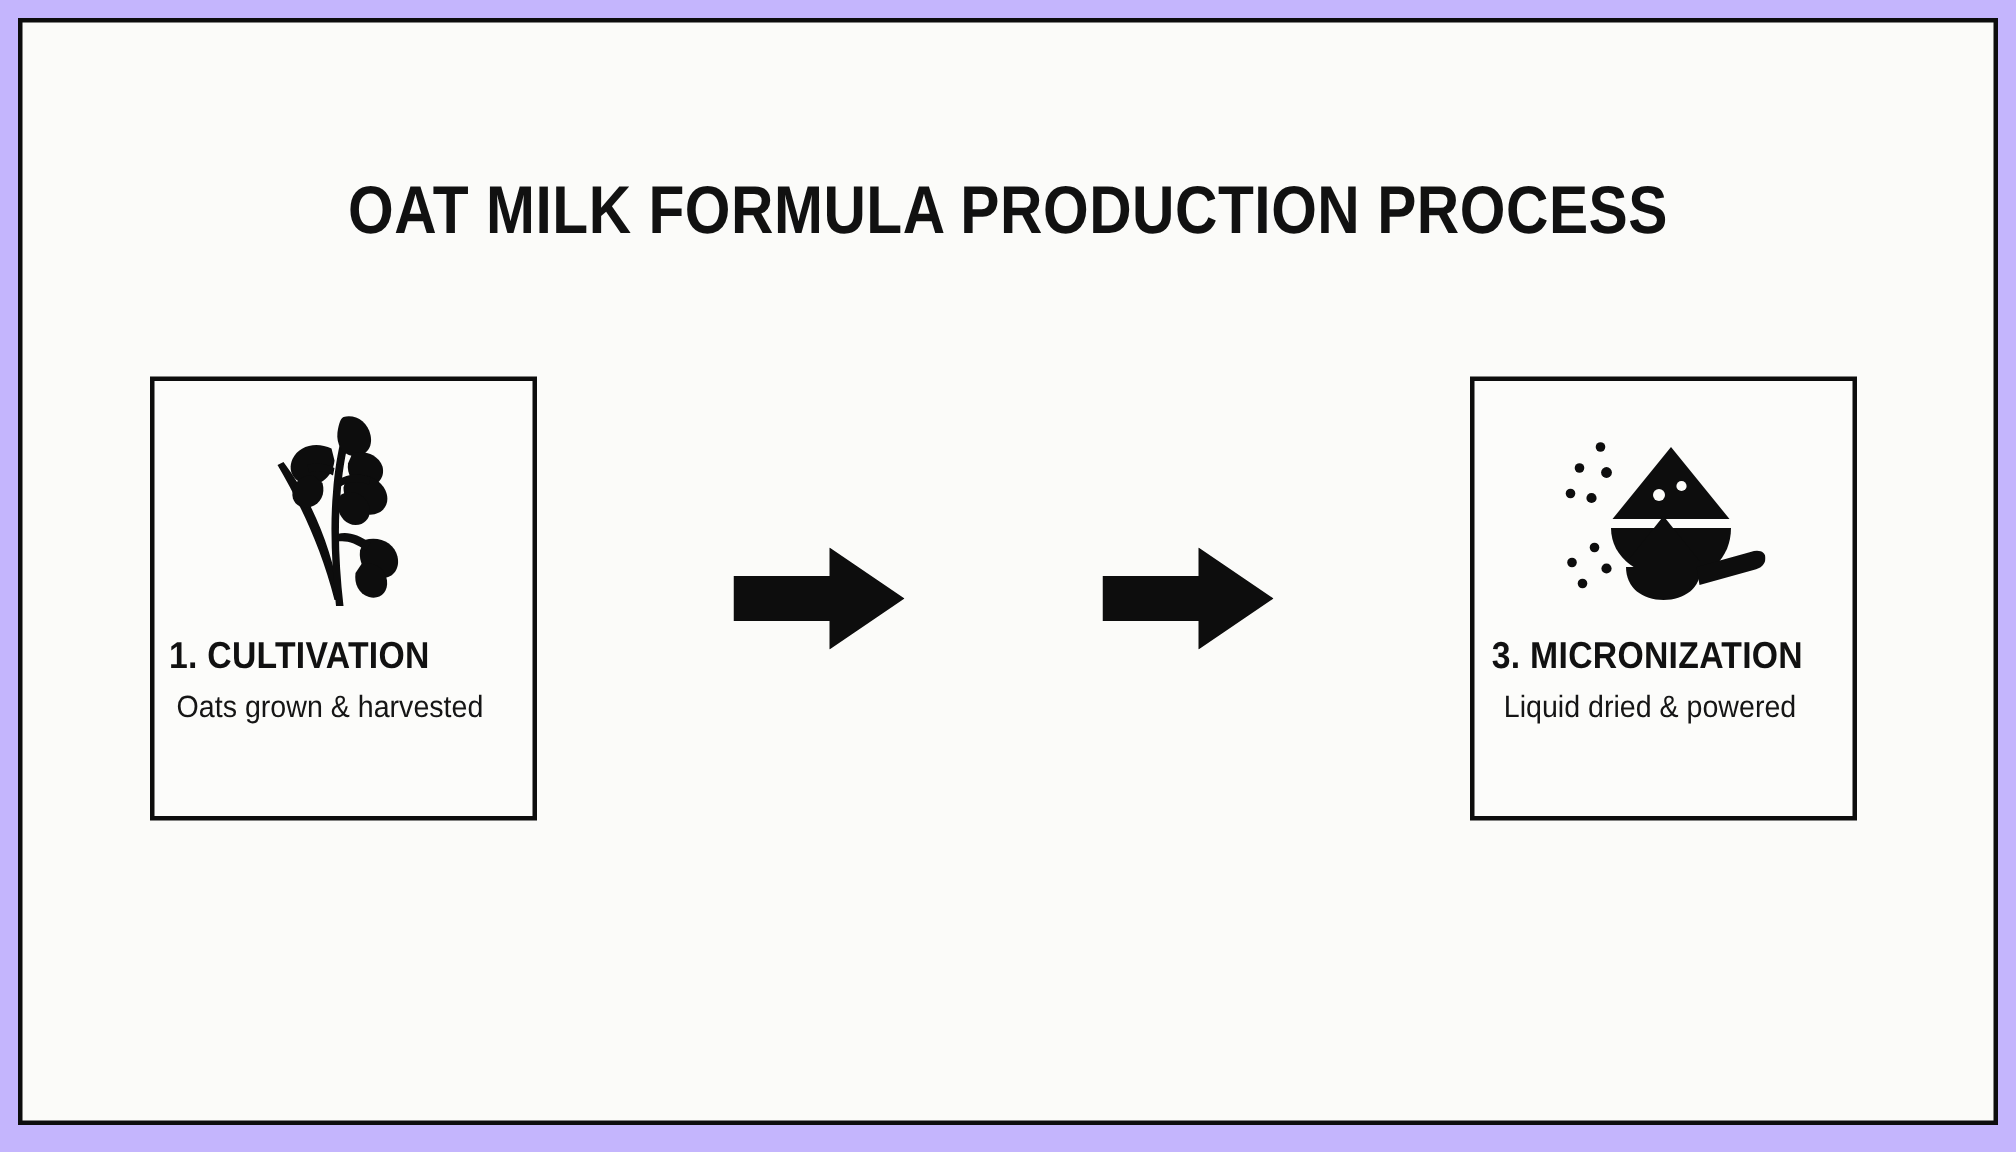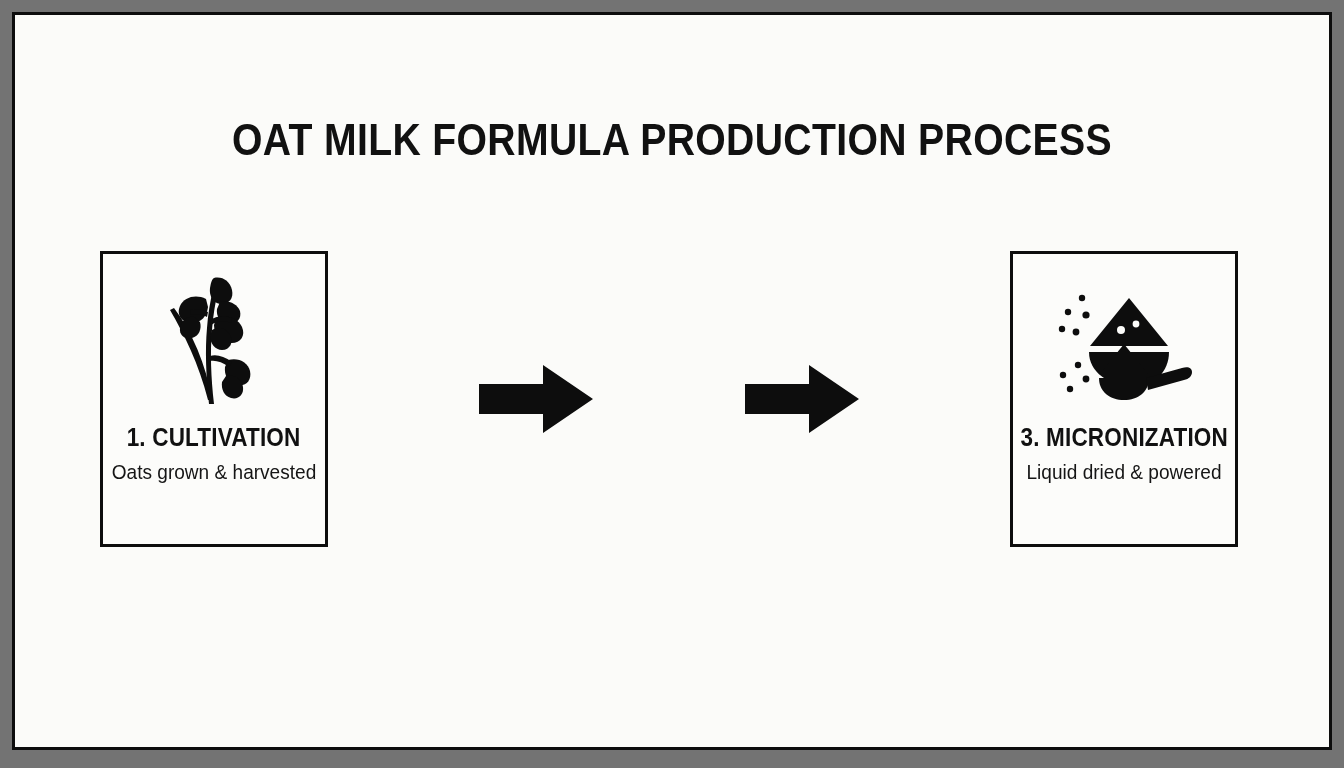--- a/index.html
+++ b/index.html
@@ -11,21 +11,21 @@
     height: 768px;
     background: #fdfdfb;
     font-family: "Liberation Sans", sans-serif;
     overflow: hidden;
   }
 
   #infographic {
     position: relative;
     width: 1344px;
     height: 768px;
-    background: #737373;
+    background: #c4b5fd;
   }
 
   
   .outer-frame {
     position: absolute;
     left: 12px;
     top: 12px;
     width: 1320px;
     height: 738px;
     box-sizing: border-box;
@@ -59,28 +59,28 @@
     width: 1138px;
     height: 296px;
     display: flex;
     flex-direction: row;
     align-items: center;
     justify-content: space-between;
   }
 
   .card {
     position: relative;
-    width: 228px;
+    width: 258px;
     height: 296px;
     box-sizing: border-box;
     border: 3px solid #0d0d0d;
     background: #fcfcfa;
     display: flex;
     flex-direction: column;
-    align-items: center;
+    align-items: flex-start;
   }
 
   .card-icon {
     height: 170px;
     width: 100%;
     display: flex;
     align-items: center;
     justify-content: center;
     padding-top: 6px;
     box-sizing: border-box;

